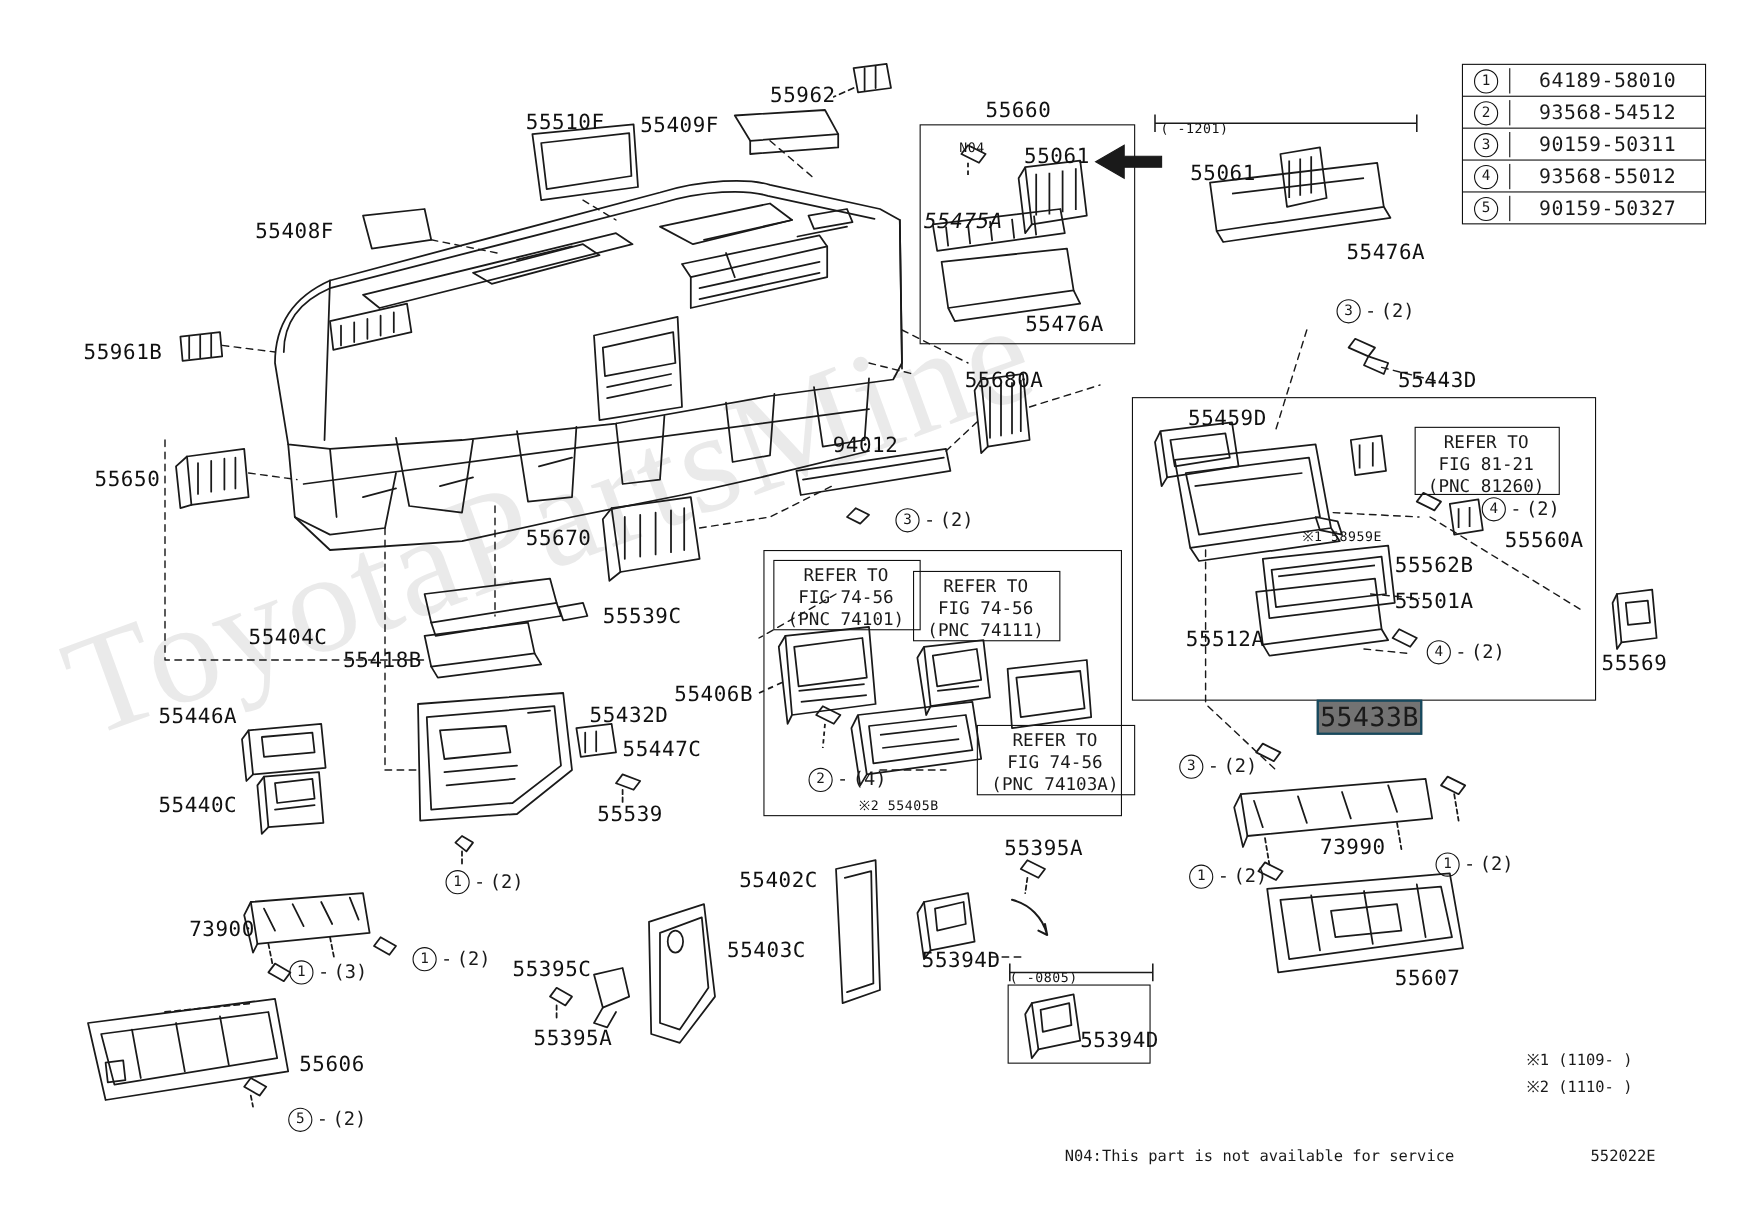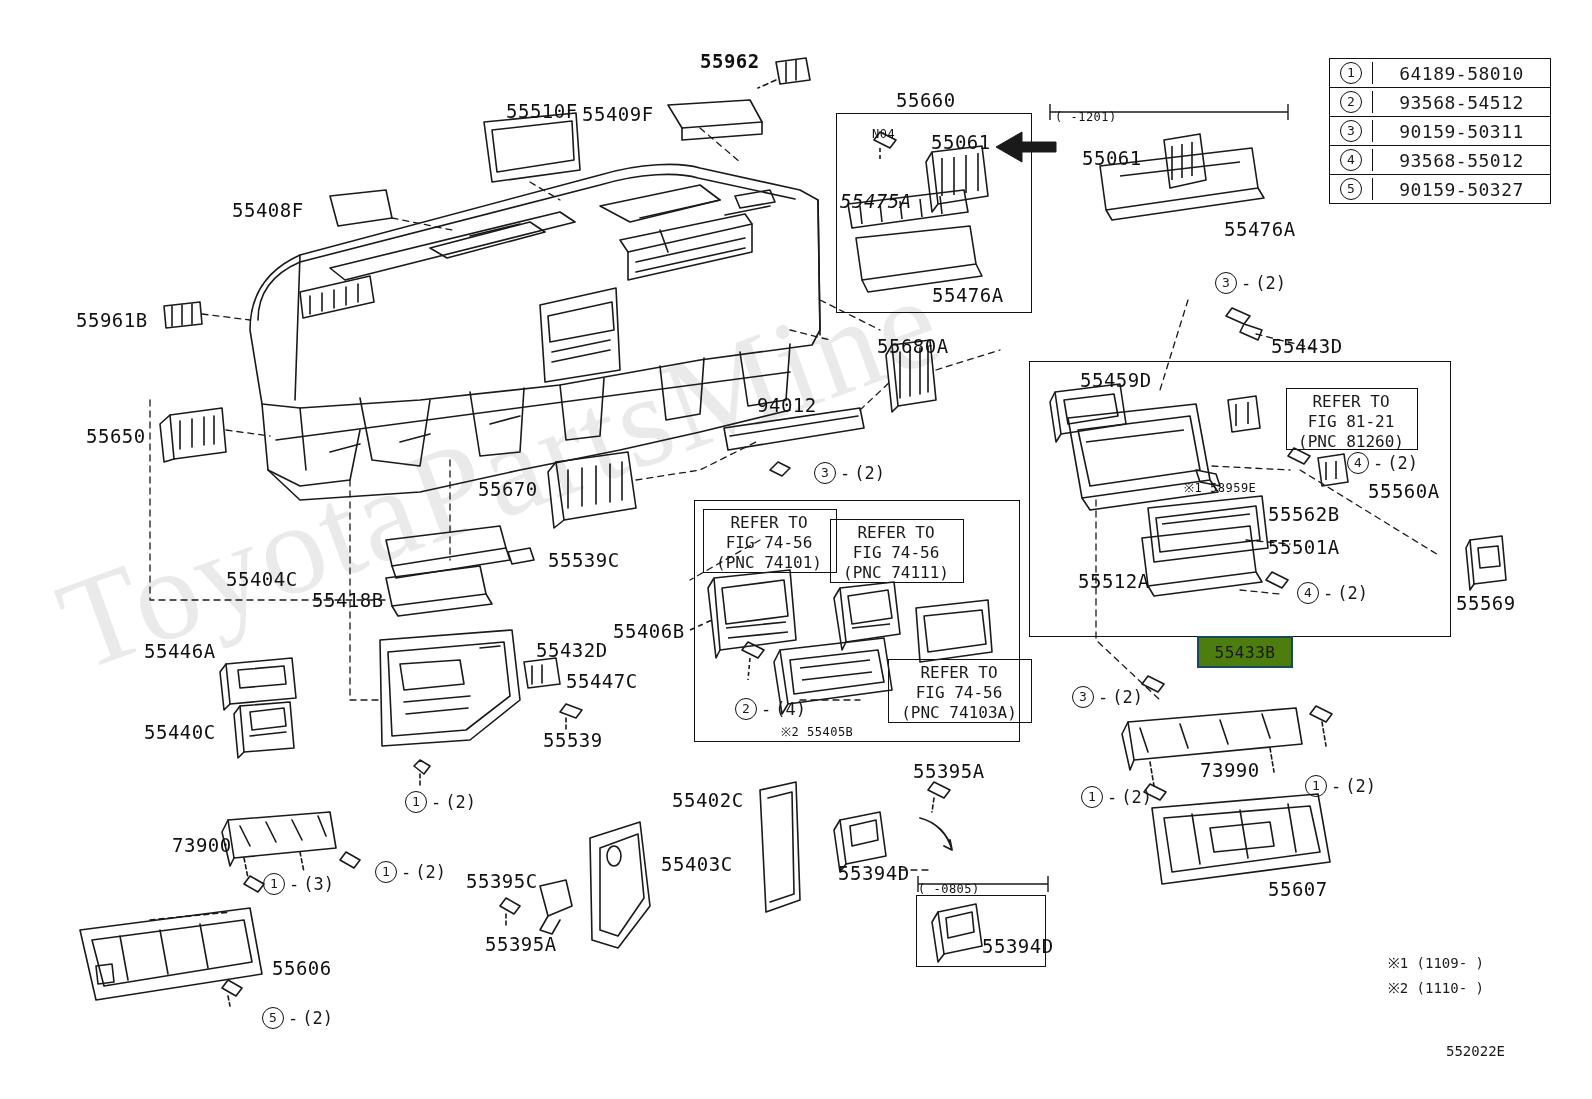--- a/index.html
+++ b/index.html
@@ -35,23 +35,23 @@
     width:42px;text-align:center;border-right:1.2px solid #111;
     font-size:16px;
   }
   .legend .pn{flex:1;text-align:center;font-size:18px;letter-spacing:0.5px;}
   .circ{
     display:inline-block;width:20px;height:20px;line-height:19px;
     border:1.3px solid #111;border-radius:50%;text-align:center;font-size:13px;
   }
   .box{position:absolute;border:1.6px solid #111;background:transparent;}
   .hl{
-    position:absolute;border:2.6px solid #16495e;background:#4d7c0f;
+    position:absolute;border:2.6px solid #16495e;background:#737373;
     display:flex;align-items:center;justify-content:center;
-    font-size:16px;letter-spacing:0.5px;
+    font-size:24px;letter-spacing:0.5px;
   }
   .ref{
     position:absolute;font-size:16px;line-height:20px;text-align:center;white-space:pre;
   }
   .foot{position:absolute;font-size:14px;white-space:nowrap;}
   .qty{position:absolute;font-size:17px;white-space:nowrap;display:flex;align-items:center;gap:4px;}
 </style>
 </head>
 <body>
 
@@ -364,22 +364,22 @@
     <div class="row">
       <div class="num"><span class="circ">4</span></div>
       <div class="pn">93568-55012</div>
     </div>
     <div class="row">
       <div class="num"><span class="circ">5</span></div>
       <div class="pn">90159-50327</div>
     </div>
   </div>
 
-  <div class="lbl" style="left:700px;top:50px;font-weight:bold;">55962</div>
-  <div class="lbl" style="left:478px;top:100px;margin-left:28px;">55510F</div>
+  <div class="lbl" style="left:700px;top:76px;">55962</div>
+  <div class="lbl" style="left:478px;top:100px;">55510F</div>
   <div class="lbl" style="left:582px;top:103px;">55409F</div>
   <div class="lbl" style="left:896px;top:89px;">55660</div>
   <div class="lbl" style="left:1082px;top:147px;">55061</div>
   <div class="lbl" style="left:232px;top:199px;">55408F</div>
   <div class="lbl sm" style="left:872px;top:127px;">N04</div>
   <div class="lbl" style="left:931px;top:131px;">55061</div>
   <div class="lbl" style="left:840px;top:190px;font-style:italic;">55475A</div>
   <div class="lbl" style="left:1224px;top:218px;">55476A</div>
   <div class="lbl" style="left:932px;top:284px;">55476A</div>
   <div class="lbl" style="left:76px;top:309px;">55961B</div>
@@ -491,15 +491,16 @@
     <span>(3)</span>
   </div>
   <div class="qty" style="left:262px;top:1007px;">
     <span class="circ">5</span>
     <span>-</span>
     <span>(2)</span>
   </div>
 
   <div class="foot" style="left:1388px;top:953px;">※1 (1109-    )</div>
   <div class="foot" style="left:1388px;top:978px;">※2 (1110-    )</div>
+  <div class="foot" style="left:968px;top:1043px;">N04:This part is not available for service</div>
   <div class="foot" style="left:1446px;top:1043px;">552022E</div>
 
 </div>
 
 </body></html>

